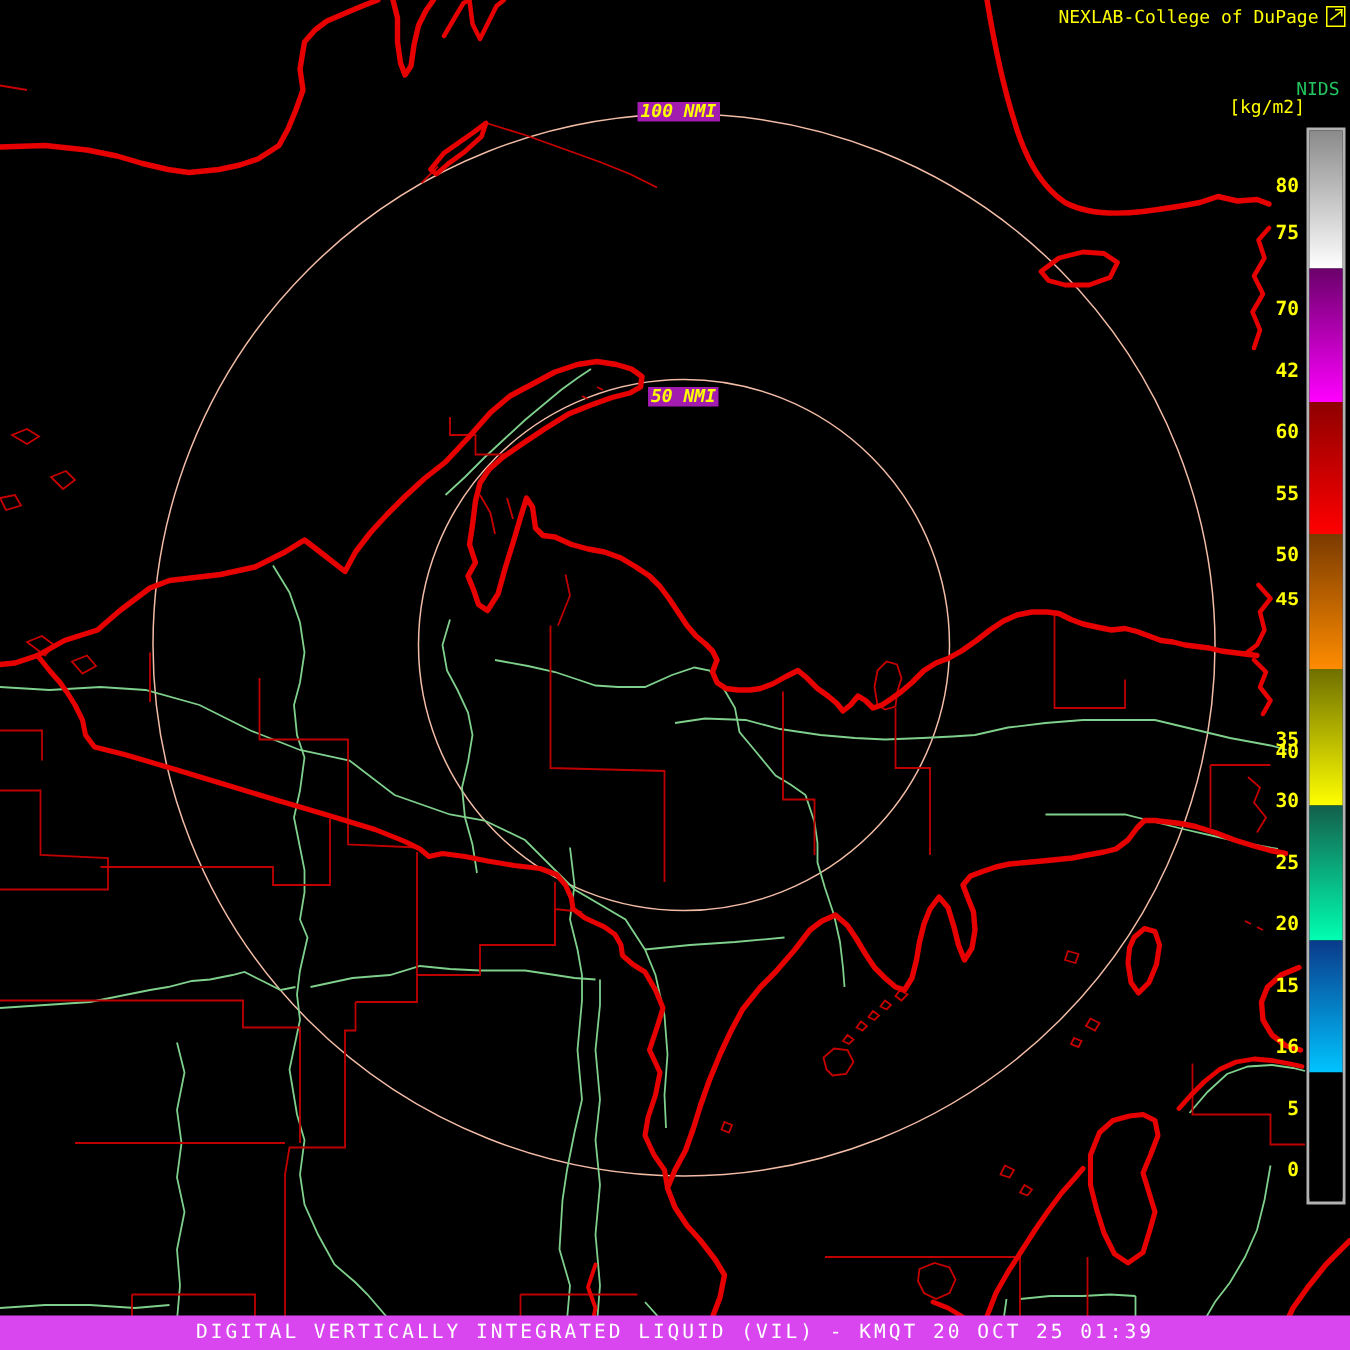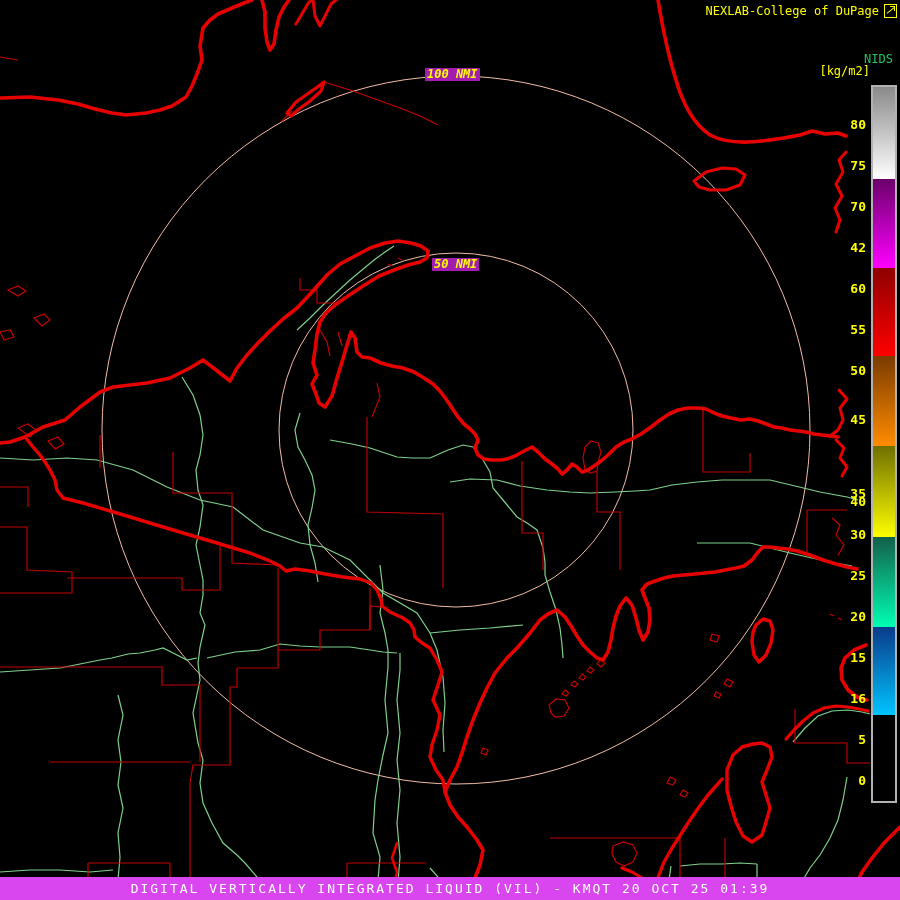--- a/index.html
+++ b/index.html
@@ -155,27 +155,27 @@
       <div class="cbar-seg" style="height: 89px; background: linear-gradient(rgb(106, 0, 106), rgb(255, 0, 255));"></div>
       <div class="cbar-seg" style="height: 88px; background: linear-gradient(rgb(142, 0, 0), rgb(255, 0, 0));"></div>
       <div class="cbar-seg" style="height: 90px; background: linear-gradient(rgb(122, 58, 0), rgb(255, 140, 0));"></div>
       <div class="cbar-seg" style="height: 91px; background: linear-gradient(rgb(111, 111, 0), rgb(255, 255, 0));"></div>
       <div class="cbar-seg" style="height: 90px; background: linear-gradient(rgb(19, 95, 75), rgb(0, 255, 178));"></div>
       <div class="cbar-seg" style="height: 88px; background: linear-gradient(rgb(10, 58, 138), rgb(0, 196, 255));"></div>
       <div class="cbar-seg" style="height: 84px; background: linear-gradient(rgb(0, 0, 0), rgb(0, 0, 0));"></div>
     </div>
   <div id="ticks-holder">
       <div class="cbar-tick" style="top: 117px;">80</div>
-      <div class="cbar-tick" style="top: 158px; margin-left: 45px;">75</div>
+      <div class="cbar-tick" style="top: 148px; margin-left: 45px;">75</div>
       <div class="cbar-tick" style="top: 199px;">70</div>
       <div class="cbar-tick" style="top: 240px;">42</div>
       <div class="cbar-tick" style="top: 281px;">60</div>
       <div class="cbar-tick" style="top: 322px;">55</div>
       <div class="cbar-tick" style="top: 363px;">50</div>
-      <div class="cbar-tick" style="top: 412px;">45</div>
+      <div class="cbar-tick" style="top: 392px; font-family: Liberation Mono, monospace;">45</div>
       <div class="cbar-tick" style="top: 470px; margin-top: 24px;">40</div>
       <div class="cbar-tick" style="top: 486px;">35</div>
       <div class="cbar-tick" style="top: 527px;">30</div>
       <div class="cbar-tick" style="top: 568px;">25</div>
       <div class="cbar-tick" style="top: 609px;">20</div>
       <div class="cbar-tick" style="top: 650px;">15</div>
       <div class="cbar-tick" style="top: 691px;">16</div>
       <div class="cbar-tick" style="top: 732px;">5</div>
       <div class="cbar-tick" style="top: 773px;">0</div>
     </div>

